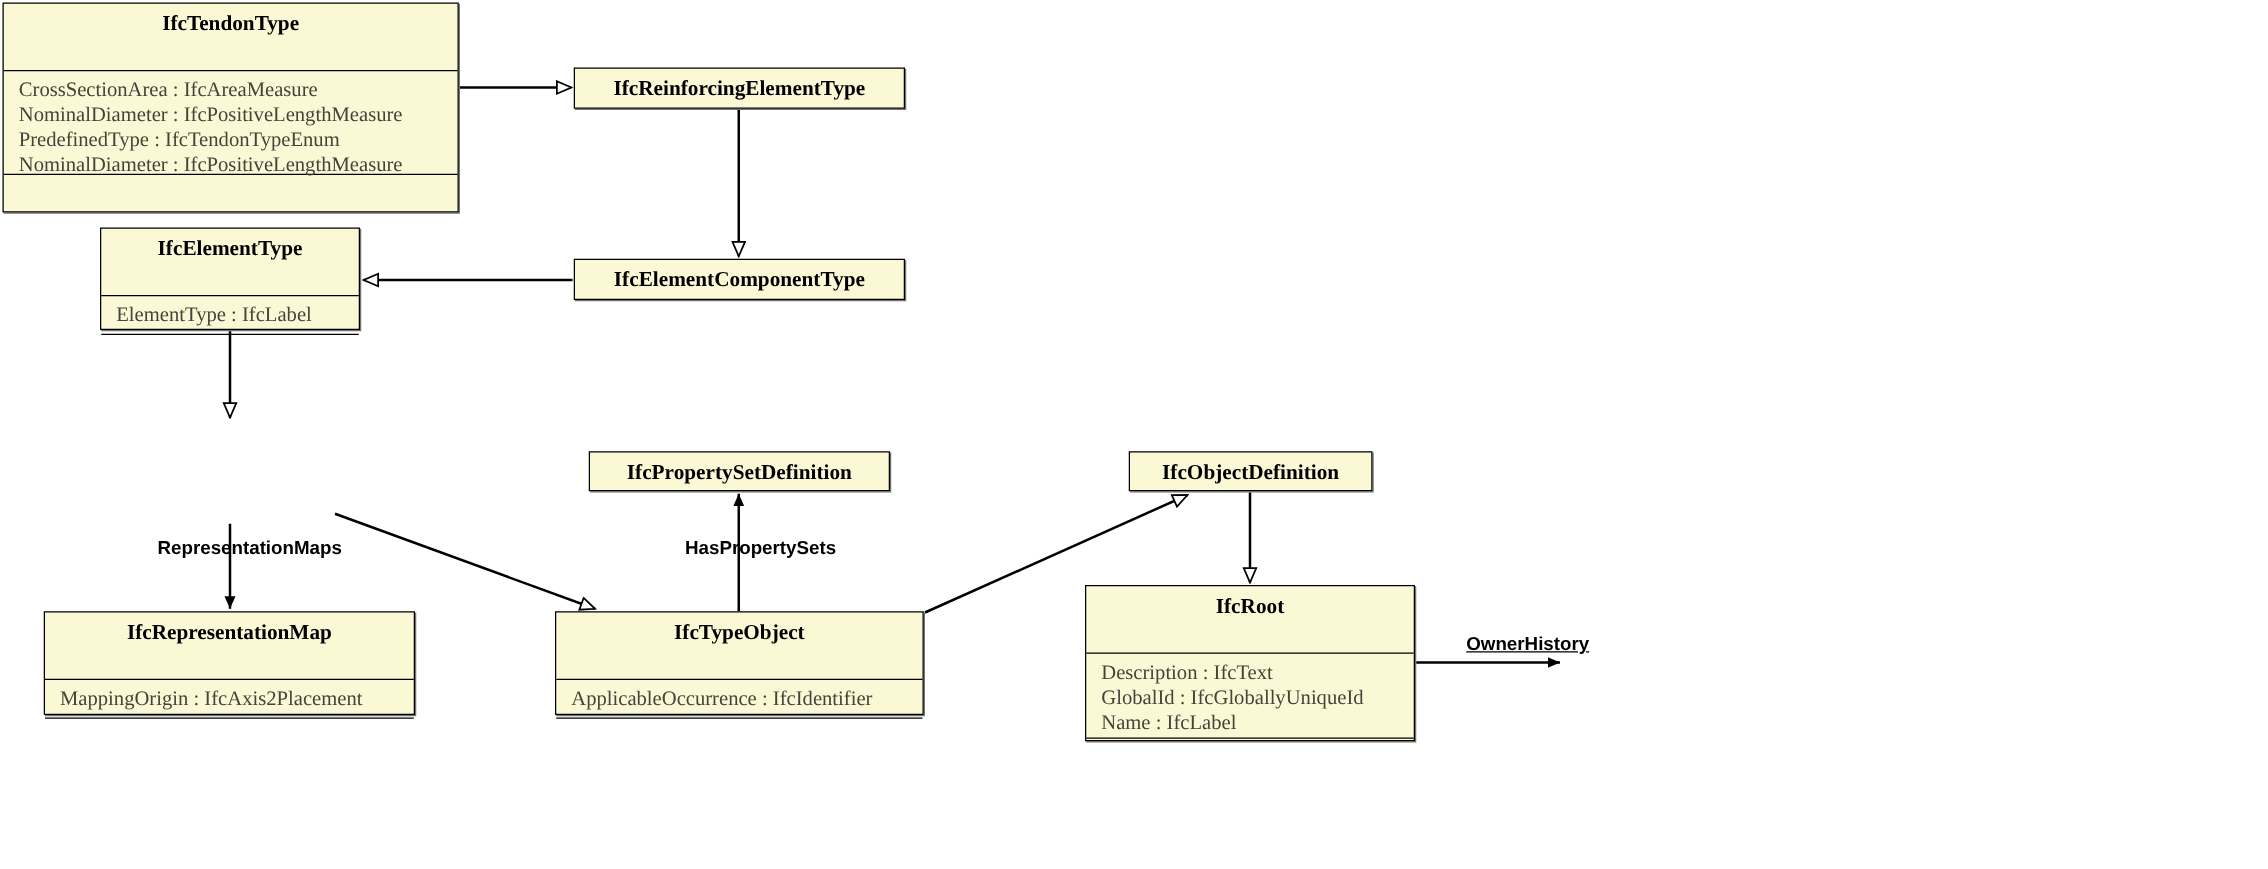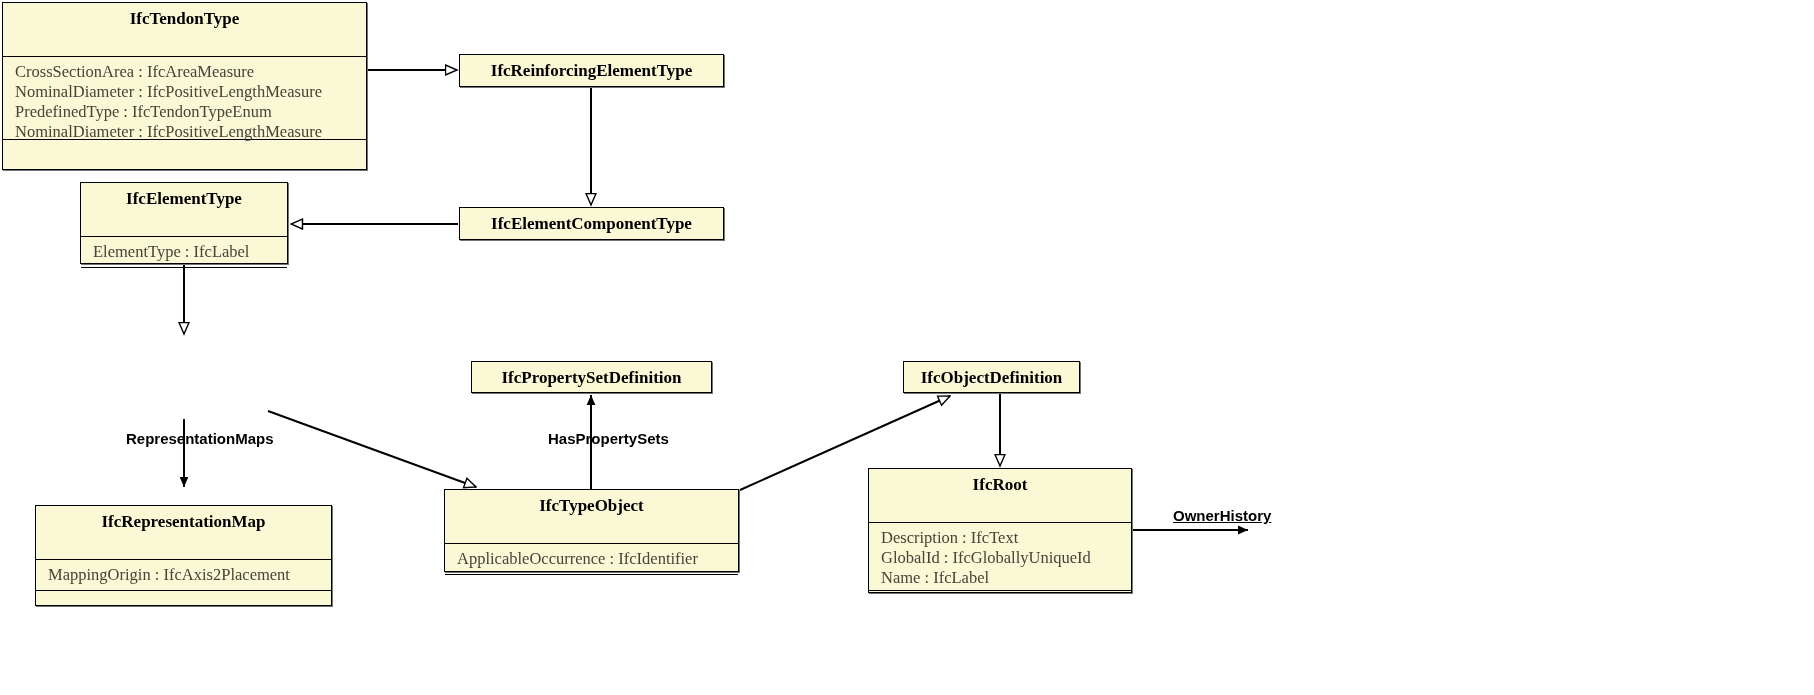--- a/index.html
+++ b/index.html
@@ -155,26 +155,26 @@
 
   <div class="uml-class" style="left:459px; top:207px; width:265px; height:33px;">
     <div class="uml-title">IfcElementComponentType</div>
   </div>
 
 
   <div class="uml-class" style="left:471px; top:361px; width:241px; height:32px;">
     <div class="uml-title">IfcPropertySetDefinition</div>
   </div>
 
-  <div class="uml-class" style="left:903px; top:361px; width:177px; height:32px;">
+  <div class="uml-class" style="left:903px; top:361px; width:195px; height:32px;">
     <div class="uml-title">IfcObjectDefinition</div>
   </div>
 
 
-  <div class="uml-class" style="left:35px; top:505px; width:297px; height:101px;">
+  <div class="uml-class" style="left:35px; top:489px; width:297px; height:83px;">
     <div class="uml-title">IfcRepresentationMap</div>
     <div class="uml-attrs" style="height:31px;">
       <div class="attr-row">MappingOrigin : IfcAxis2Placement</div>
     </div>
     <div class="uml-ops"></div>
   </div>
 
   <div class="uml-class" style="left:444px; top:489px; width:295px; height:83px;">
     <div class="uml-title">IfcTypeObject</div>
     <div class="uml-attrs" style="height:31px;">

